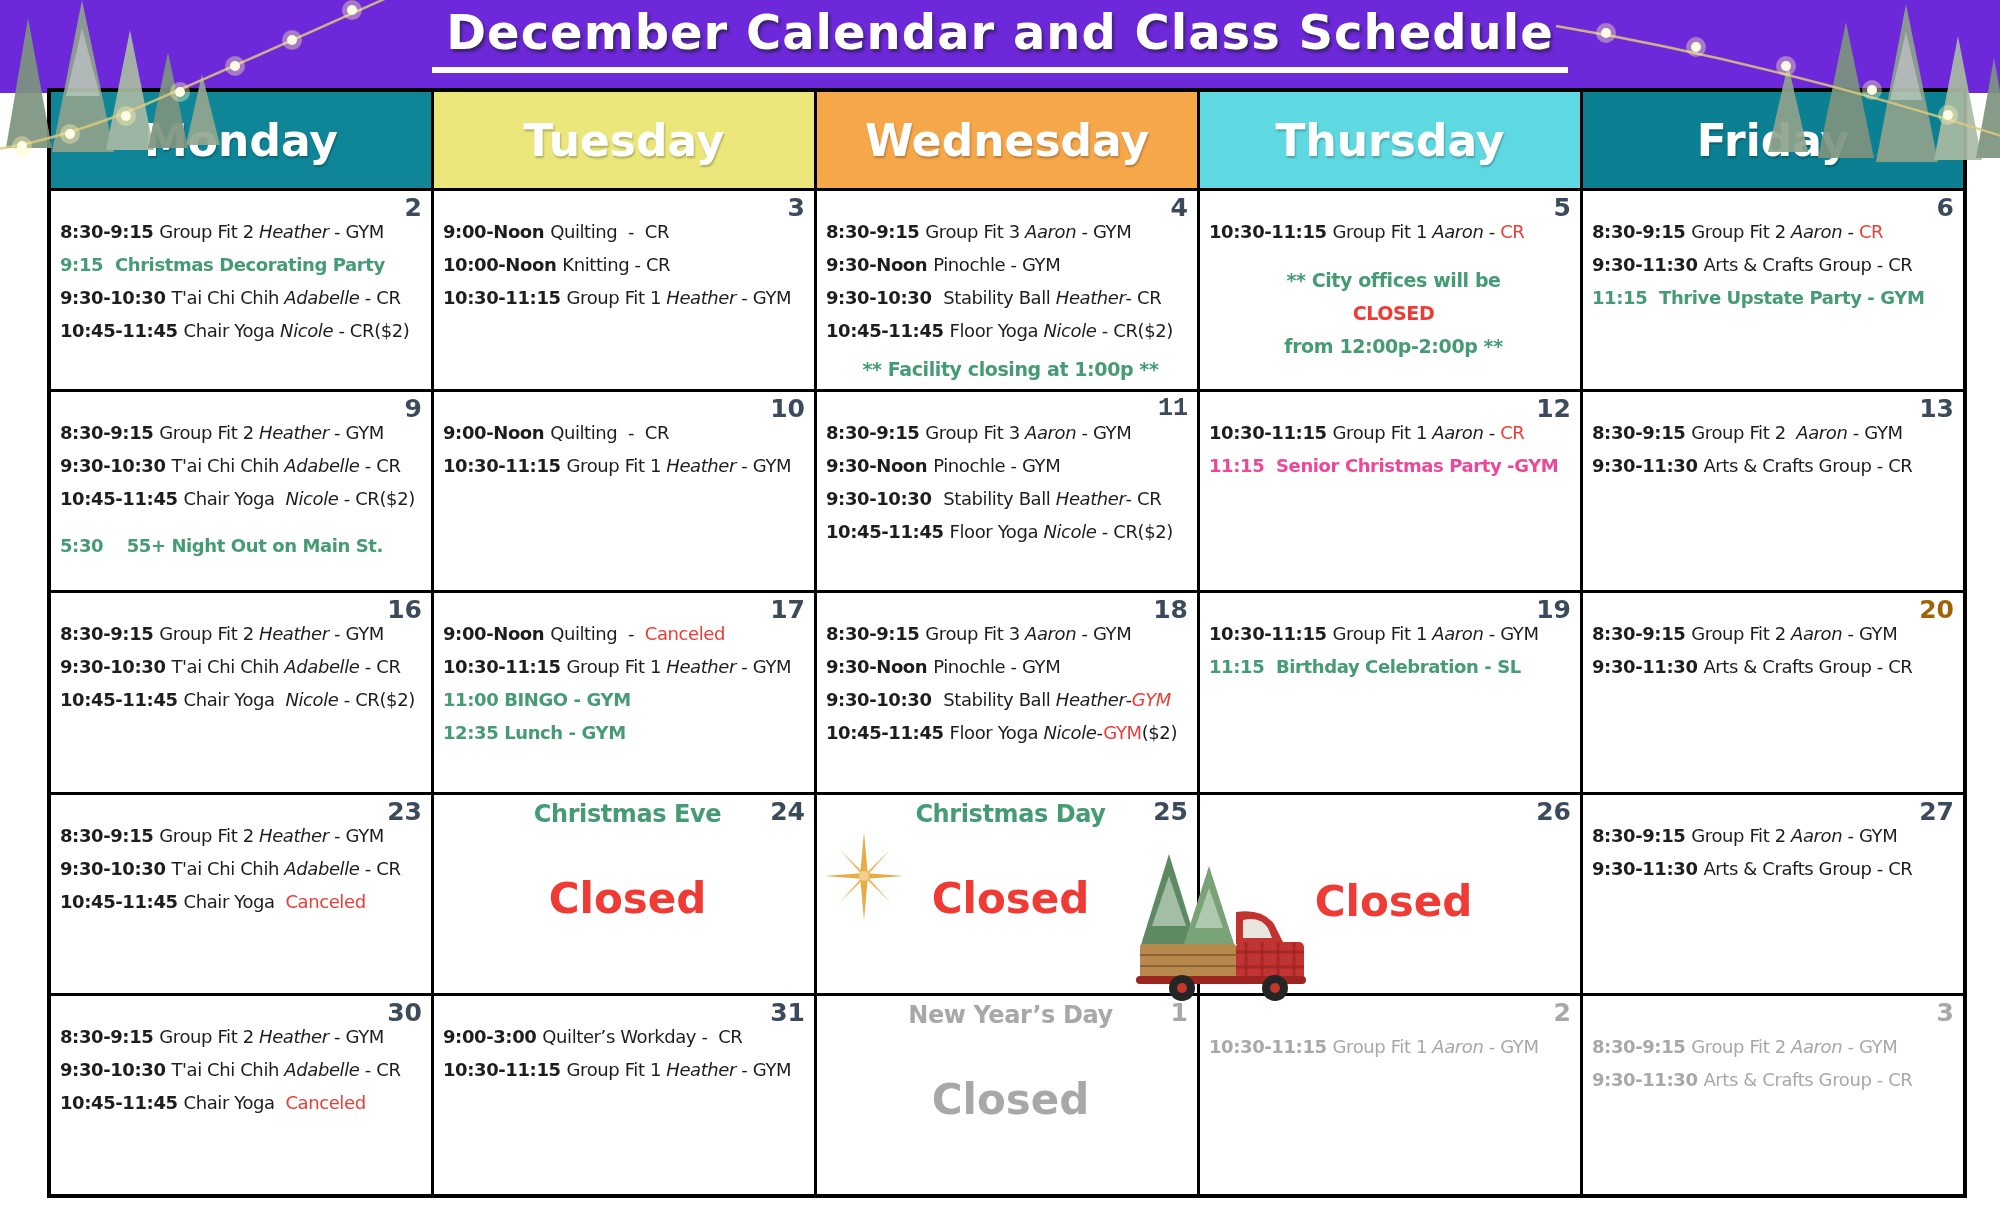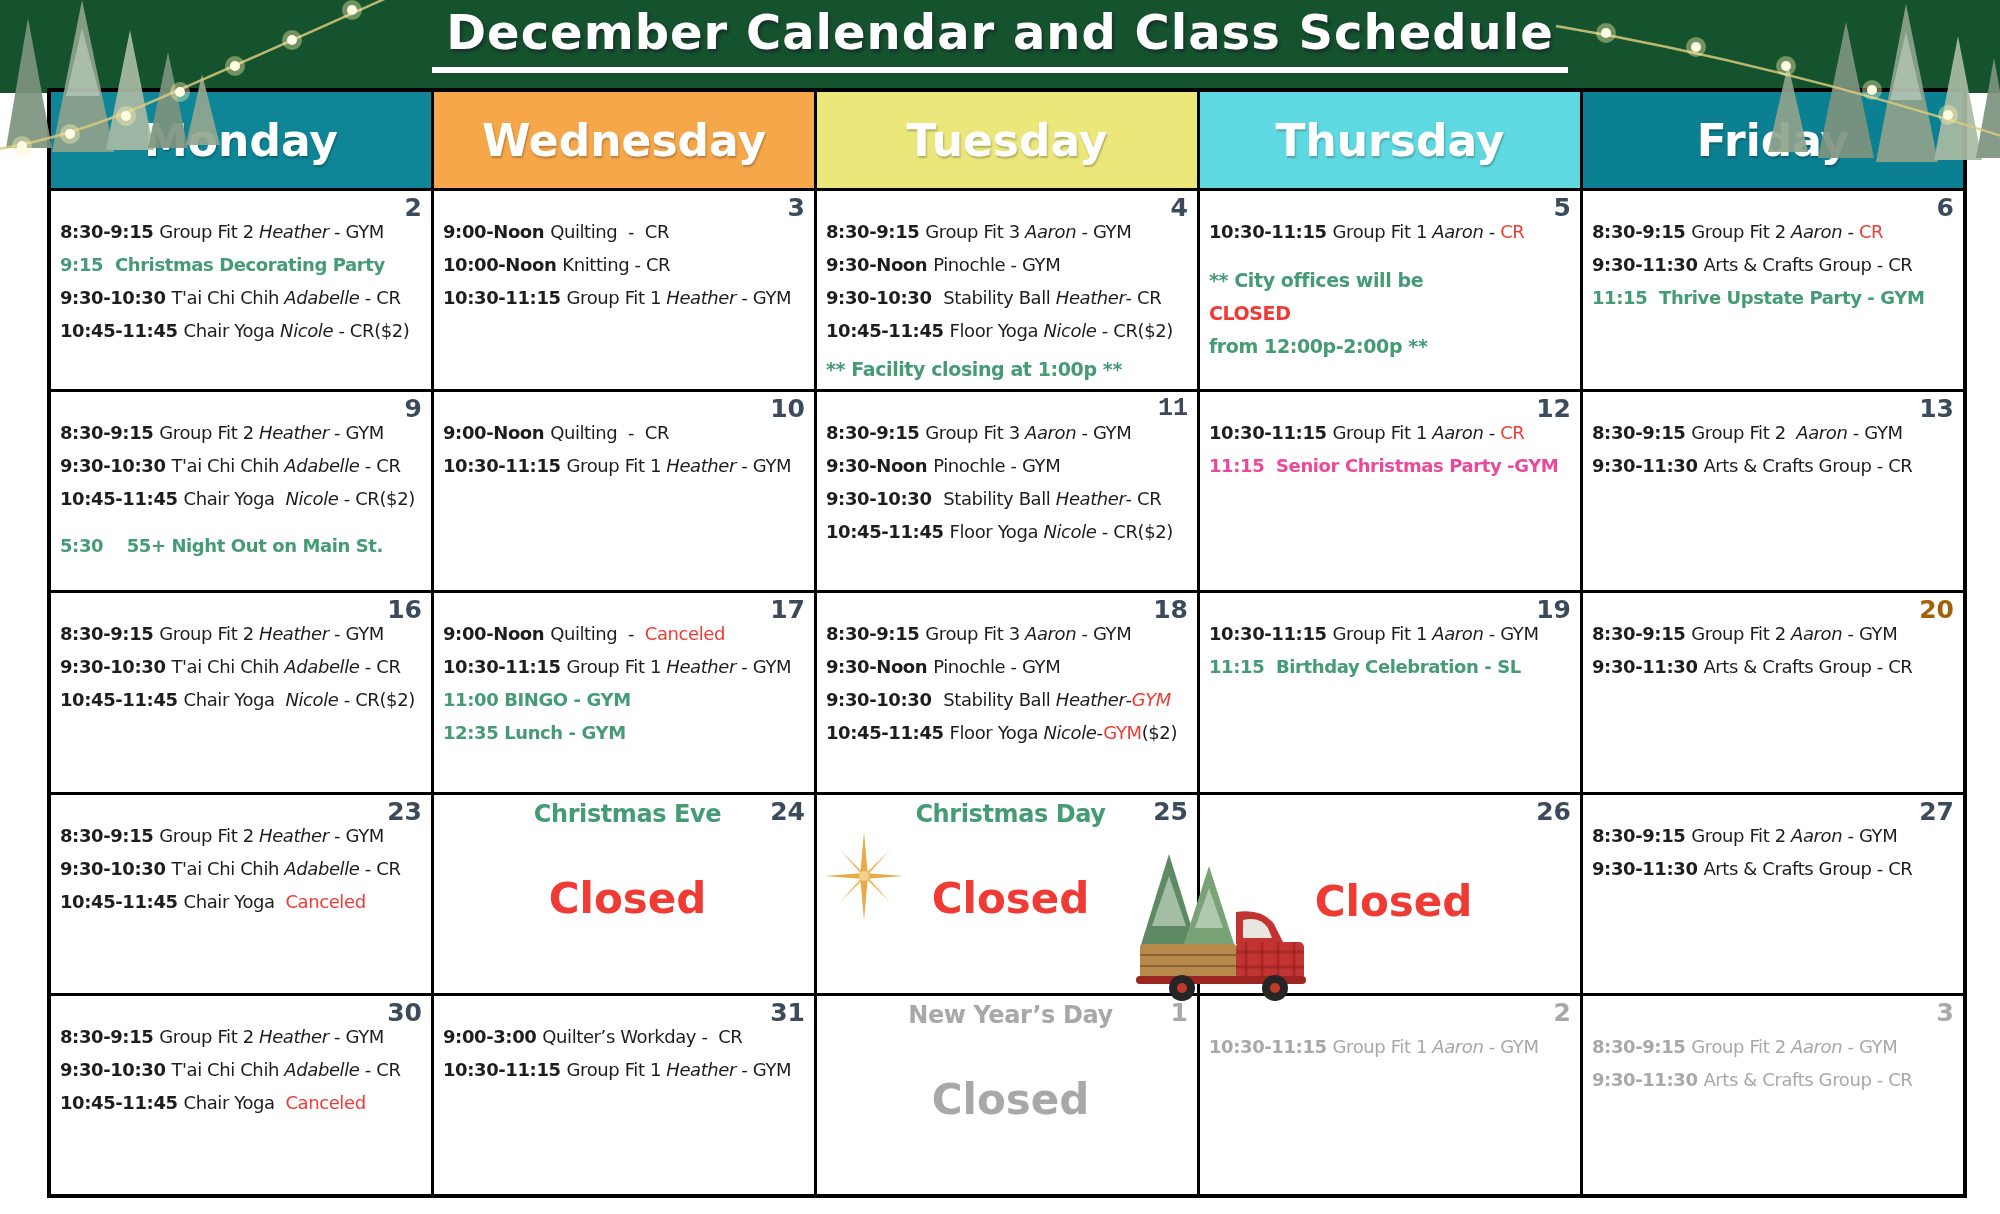--- a/index.html
+++ b/index.html
@@ -1,34 +1,34 @@
 <!DOCTYPE html>
 <html><head>
 <meta charset="utf-8">
 <style>
   html,body{margin:0;padding:0;background:#fff;}
   .page{position:relative;width:2000px;height:1214px;background:#fff;overflow:hidden;
         font-family:"DejaVu Sans","Liberation Sans",sans-serif;}
-  .titlebar{position:absolute;top:0;left:0;width:2000px;height:93px;background:#14532d;}
+  .titlebar{position:absolute;top:0;left:0;width:2000px;height:93px;background:#6d28d9;}
   .main-title{position:absolute;top:0;left:0;width:100%;text-align:center;margin:0;z-index:6;}
   .title-inner{display:inline-block;font-size:48px;font-weight:bold;color:#fff;letter-spacing:1px;
         border-bottom:6px solid #fff;padding:4px 14px 7px;text-shadow:2px 3px 3px rgba(25,30,40,.6);}
   .decor{position:absolute;top:0;left:0;z-index:5;pointer-events:none;}
   .calendar{position:absolute;left:47px;top:88px;width:1920px;height:1110px;z-index:1;background:#000;
         display:grid;grid-template-columns:repeat(5,1fr);grid-template-rows:96px repeat(5,1fr);
         gap:3px;padding:4px;box-sizing:border-box;}
   .day-hdr{display:flex;align-items:center;justify-content:center;color:#fff;font-size:44px;
         font-weight:bold;text-shadow:1px 2px 2px rgba(0,0,0,.25);}
   .cell{position:relative;background:#fff;padding:24px 2px 2px 9px;overflow:hidden;
         font-size:18px;color:#1d1d1d;box-sizing:border-box;}
   .date{position:absolute;top:2px;right:9px;font-size:25px;font-weight:bold;}
   .line{line-height:33px;white-space:pre;letter-spacing:-0.4px;}
   .line .b{font-weight:bold;}
   .line .i{font-style:italic;}
-  .note{font-size:19px;}
+  .note{text-align:center;font-size:19px;}
   .title{text-align:center;margin-top:-20px;font-size:24px;line-height:30px;}
   .closed{text-align:center;font-size:42px;line-height:48px;margin-top:46px;letter-spacing:0;}
   .cell.gray .line span{color:#a8a8a8 !important;}
   .star{position:absolute;left:822px;top:832px;z-index:6;pointer-events:none;}
   .truck{position:absolute;left:1112px;top:850px;z-index:7;pointer-events:none;}
 </style>
 </head>
 <body>
 
 <div class="page">
@@ -85,22 +85,22 @@
         <circle cx="1872" cy="90" r="10" fill="#fff3b2" opacity="0.4"></circle>
           <circle cx="1872" cy="90" r="5" fill="#fffce6"></circle>
         <circle cx="1948" cy="115" r="10" fill="#fff3b2" opacity="0.4"></circle>
           <circle cx="1948" cy="115" r="5" fill="#fffce6"></circle>
       </g>
     </g>
   </svg>
 
   <div class="calendar" id="cal">
       <div class="day-hdr" style="background: rgb(14, 134, 152);">Monday</div>
+      <div class="day-hdr" style="background: rgb(235, 231, 123);">Tuesday</div>
       <div class="day-hdr" style="background: rgb(246, 167, 74);">Wednesday</div>
-      <div class="day-hdr" style="background: rgb(235, 231, 123);">Tuesday</div>
       <div class="day-hdr" style="background: rgb(95, 217, 225);">Thursday</div>
       <div class="day-hdr" style="background: rgb(11, 128, 147);">Friday</div>
       <div class="cell">
         <div class="date" style="color: rgb(60, 75, 92);">2</div>
         <div class="line"><span class="b">8:30-9:15 </span><span>Group Fit 2 </span><span class="i">Heather</span><span> - GYM</span></div>
         <div class="line"><span class="b" style="color: rgb(69, 155, 115);">9:15  Christmas Decorating Party</span></div>
         <div class="line"><span class="b">9:30-10:30 </span><span>T'ai Chi Chih </span><span class="i">Adabelle</span><span> - CR</span></div>
         <div class="line"><span class="b">10:45-11:45 </span><span>Chair Yoga </span><span class="i">Nicole</span><span> - CR($2)</span></div>
       </div>
       <div class="cell">

